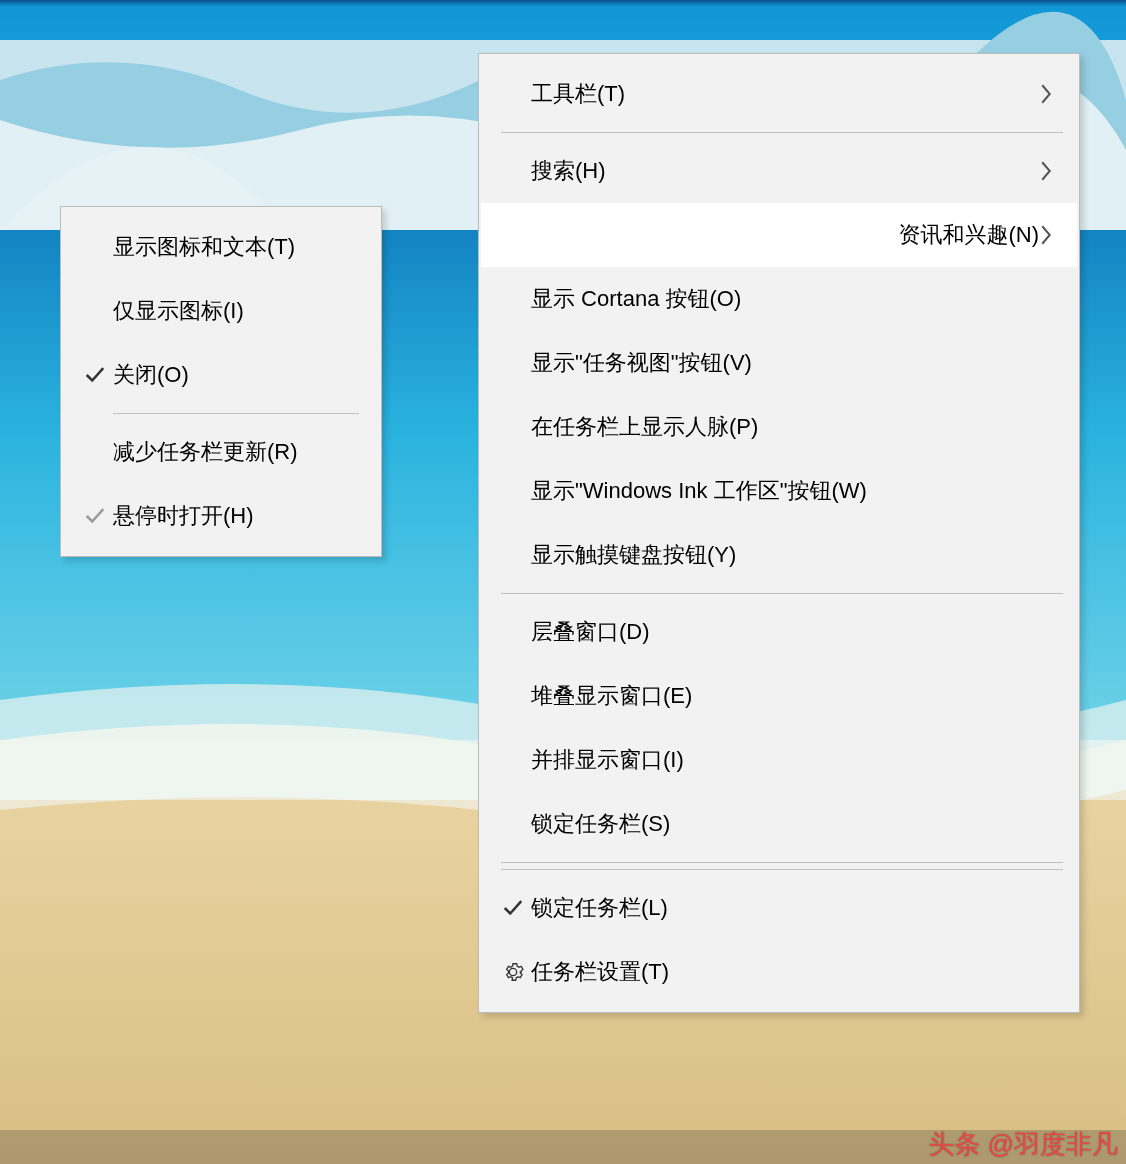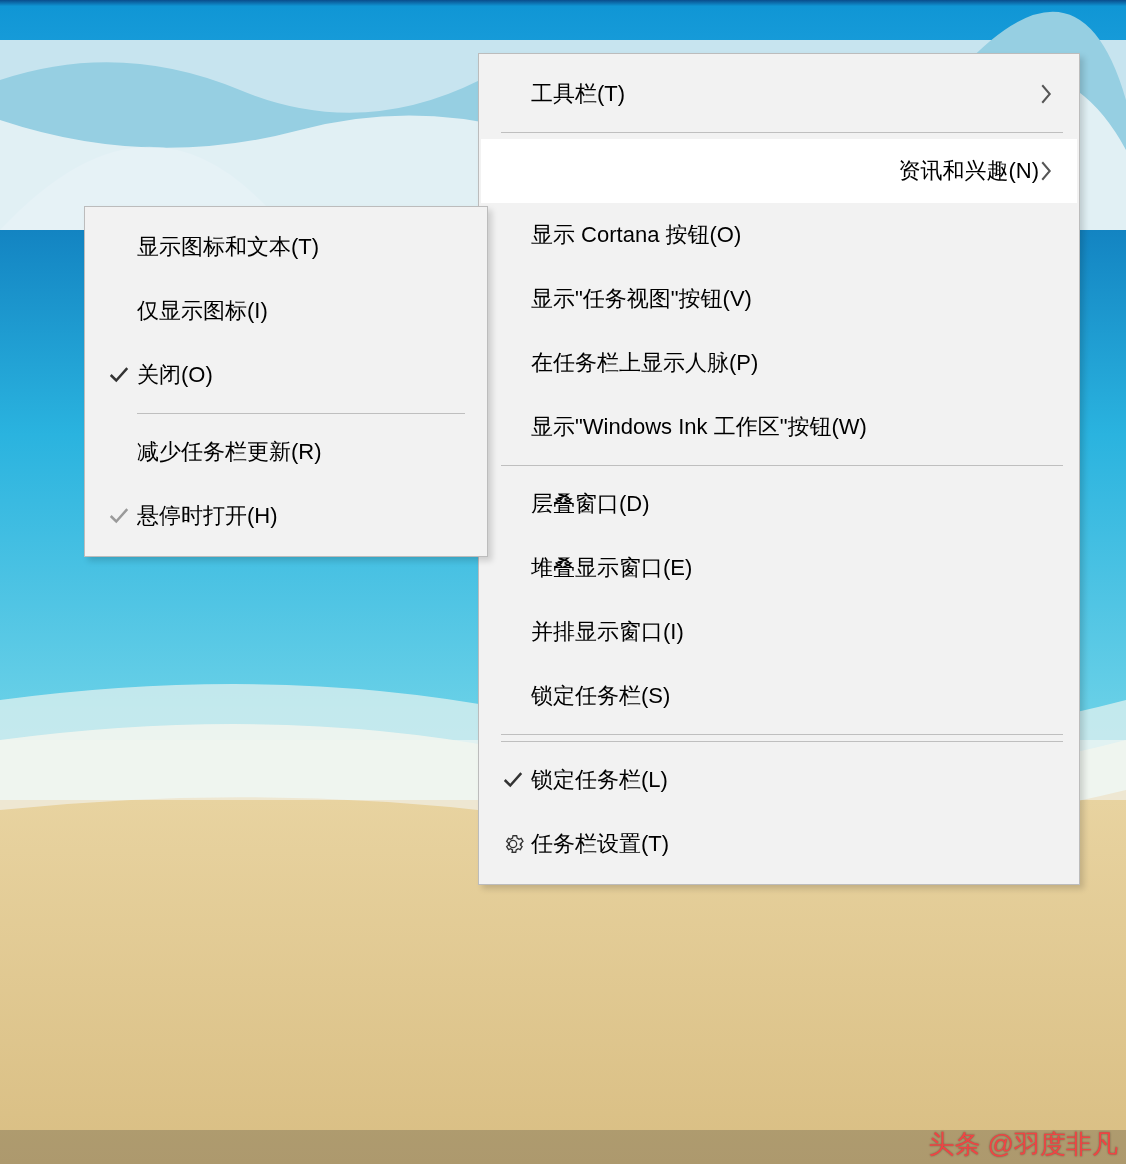--- a/index.html
+++ b/index.html
@@ -23,22 +23,22 @@
     padding: 8px 2px;
     font-size: 22px;
     color: #000;
     box-shadow: 4px 4px 6px rgba(0,0,0,.15);
   }
   .main-menu {
     left: 478px; top: 53px;
     width: 602px;
   }
   .sub-menu {
-    left: 84px; top: 206px;
-    width: 404px;
+    left: 60px; top: 206px;
+    width: 322px;
   }
   .item {
     display: flex;
     align-items: center;
     height: 64px;
     padding: 0 18px 0 14px;
     cursor: default;
   }
   .item.highlight { background: #fff; text-align: right; }
   .icon-slot {
@@ -112,20 +112,29 @@
   <div class="item">
     <span class="icon-slot"></span>
     <span class="label">工具栏(T)</span>
     <span class="chev">
       <svg width="14" height="20" viewBox="0 0 10 16">
           <path d="M2 1 L8 8 L2 15" fill="none" stroke="#555" stroke-width="1.6"></path>
         </svg>
     </span>
   </div>
   <div class="sep"></div>
+  <div class="item">
+    <span class="icon-slot"></span>
+    <span class="label">搜索(H)</span>
+    <span class="chev">
+      <svg width="14" height="20" viewBox="0 0 10 16">
+          <path d="M2 1 L8 8 L2 15" fill="none" stroke="#555" stroke-width="1.6"></path>
+        </svg>
+    </span>
+  </div>
   <div class="item highlight">
     <span class="icon-slot"></span>
     <span class="label">资讯和兴趣(N)</span>
     <span class="chev">
       <svg width="14" height="20" viewBox="0 0 10 16">
           <path d="M2 1 L8 8 L2 15" fill="none" stroke="#555" stroke-width="1.6"></path>
         </svg>
     </span>
   </div>
   <div class="item">
@@ -137,20 +146,24 @@
     <span class="label">显示"任务视图"按钮(V)</span>
   </div>
   <div class="item">
     <span class="icon-slot"></span>
     <span class="label">在任务栏上显示人脉(P)</span>
   </div>
   <div class="item">
     <span class="icon-slot"></span>
     <span class="label">显示"Windows Ink 工作区"按钮(W)</span>
   </div>
+  <div class="item">
+    <span class="icon-slot"></span>
+    <span class="label">显示触摸键盘按钮(Y)</span>
+  </div>
   <div class="sep"></div>
   <div class="item">
     <span class="icon-slot"></span>
     <span class="label">层叠窗口(D)</span>
   </div>
   <div class="item">
     <span class="icon-slot"></span>
     <span class="label">堆叠显示窗口(E)</span>
   </div>
   <div class="item">

